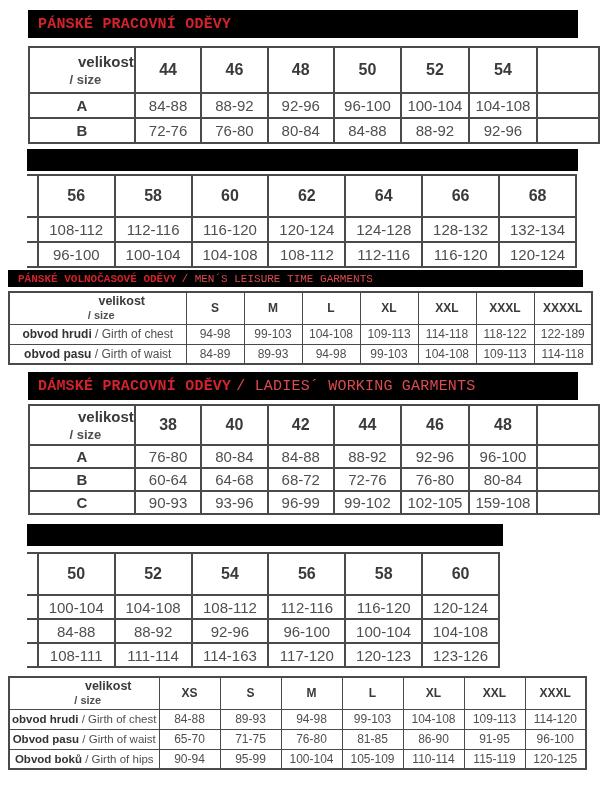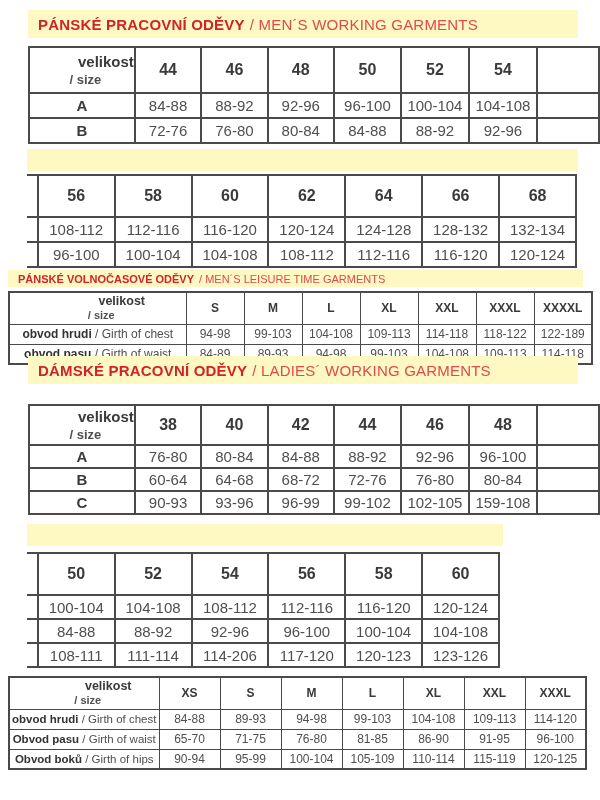--- a/index.html
+++ b/index.html
@@ -1,18 +1,18 @@
 <!DOCTYPE html>
 <html><head>
 <meta charset="utf-8">
 <style>
   html,body{margin:0;padding:0;background:#fff;}
   .page{position:relative;width:600px;height:800px;background:#ffffff;overflow:hidden;
         font-family:"Liberation Sans","DejaVu Sans",sans-serif;}
-  .band{position:absolute;background:#fef9c3;}
+  .band{position:absolute;background:#000000;font-family:Liberation Mono, monospace;}
   .title-line{display:flex;align-items:center;height:100%;padding-left:10px;white-space:nowrap;}
   .t-cz{font-weight:bold;color:#d0232b;}
   .t-en{color:#dd4a4f;margin-left:5px;}
   .big-title .t-cz,.big-title .t-en{font-size:15px;letter-spacing:.2px;}
   .small-title{}
   .small-title .t-cz,.small-title .t-en{font-size:11px;}
 
   .clip{position:absolute;overflow:hidden;}
   .abs{position:absolute;}
   table{border-collapse:collapse;table-layout:fixed;}
@@ -30,21 +30,21 @@
   .tbl-sm .val{font-size:12px;}
   .tbl-sm .corner-b{font-size:12.5px;}
   .tbl-sm .corner-s{font-size:11px;}
   .lbl{font-size:12px;color:#4f4f4f;}
   .lbl b{color:#333333;}
   .t-ladiesL .lbl{font-size:11.5px;}
 
   #band-mens{left:28px;top:10px;width:550px;height:28px;}
   #band-gap1{left:27px;top:149px;width:551px;height:22px;}
   #band-leisure{left:8px;top:270px;width:575px;height:17px;}
-  #band-ladies{left:28px;top:356px;width:550px;height:28px;}
+  #band-ladies{left:28px;top:372px;width:550px;height:28px;}
   #band-gap2{left:27px;top:524px;width:476px;height:22px;}
 
   #w-mens1{left:28px;top:46px;width:572px;height:104px;}
   #w-mens2{left:27px;top:174px;width:550px;height:100px;}
   #w-mens2 table{margin-left:-67px;}
   #w-leisure{left:8px;top:291px;}
   #w-ladies1{left:28px;top:404px;width:572px;height:118px;}
   #w-ladies2{left:27px;top:552px;width:473px;height:122px;}
   #w-ladies2 table{margin-left:-67px;}
   #w-ladiesL{left:8px;top:676px;}
@@ -59,21 +59,20 @@
   .c77{width:77px;} .c177{width:177px;} .c58{width:58px;} .c150{width:150px;} .c61{width:61px;}
 </style>
 </head>
 <body>
 
 <div class="page">
 
   <div class="band big-title" id="band-mens">
     <div class="title-line">
       <span class="t-cz">PÁNSKÉ PRACOVNÍ ODĚVY</span>
-      <span class="t-en">/ MEN´S WORKING GARMENTS</span>
     </div>
   </div>
 
   <div class="clip" id="w-mens1">
     <table class="tbl-big t-mens1">
       <colgroup>
           <col class="c77">
           <col class="c77">
           <col class="c77">
           <col class="c77">
@@ -331,21 +330,21 @@
         <td class="val">88-92</td>
         <td class="val">92-96</td>
         <td class="val">96-100</td>
         <td class="val">100-104</td>
         <td class="val">104-108</td>
       </tr>
       <tr class="r">
         <td></td>
         <td class="val">108-111</td>
         <td class="val">111-114</td>
-        <td class="val">114-206</td>
+        <td class="val">114-163</td>
         <td class="val">117-120</td>
         <td class="val">120-123</td>
         <td class="val">123-126</td>
       </tr>
     </tbody>
       </table>
   </div>
 
   <div class="abs" id="w-ladiesL">
     <table class="tbl-sm t-ladiesL">

